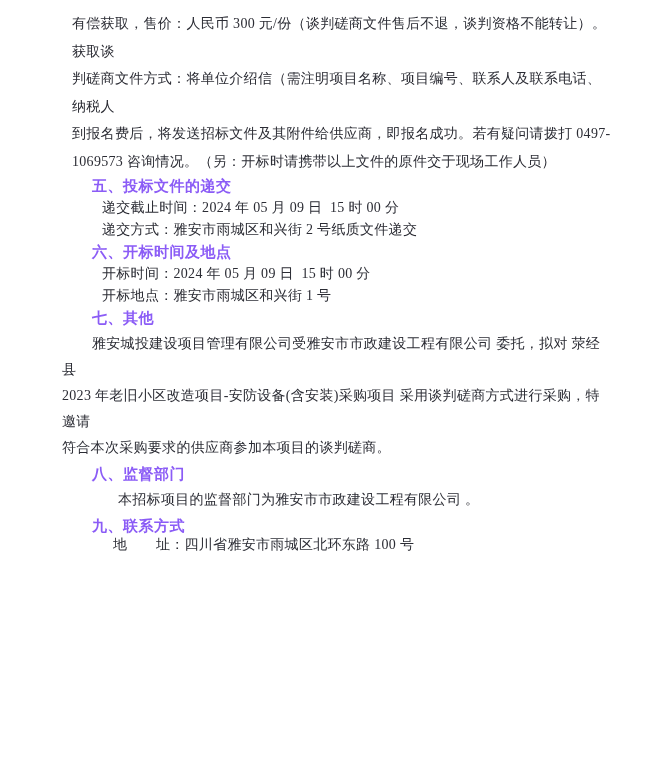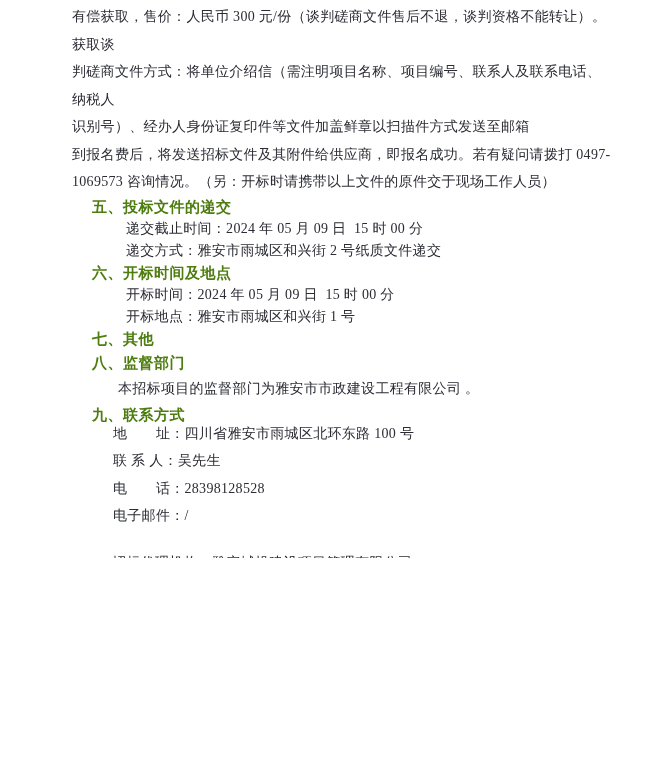--- a/index.html
+++ b/index.html
@@ -1,32 +1,32 @@
 <!DOCTYPE html>
 <html><head>
 <meta charset="utf-8">
 <style>
   html,body{margin:0;padding:0;background:#ffffff;}
   .doc{
     position:relative;
     width:668px;height:558px;
     box-sizing:border-box;
     background:#ffffff;
-    padding:3px 54px 0 62px;
+    padding:10px 54px 0 62px;
     font-family:"Liberation Serif","DejaVu Serif",serif;
     color:#2b2c34;
     font-size:14px;
     letter-spacing:0.3px;
     overflow:hidden;
   }
   .line,.sub,.h,.row{white-space:pre-wrap;}
   .intro .line{line-height:27.5px;margin-left:10px;}
-  .h{font-weight:bold;font-size:15px;line-height:22px;margin-left:30px;color:#4d7c0f;letter-spacing:0.5px;}
+  .h{font-weight:bold;font-size:15px;line-height:22px;margin-left:30px;color:#8b5cf6;letter-spacing:0.5px;}
   .h26{line-height:26px;}
-  .sub{line-height:22px;margin-left:64px;}
+  .sub{line-height:22px;margin-left:40px;}
   .para7{margin-top:2px;}
   .para7 .line{line-height:26px;}
   .para7 .indent{text-indent:30px;}
   .bodyline{line-height:26px;margin-left:56px;}
   .contact{margin-top:-8px;}
   .contact .row{line-height:27.5px;margin-left:51px;}
   .agency{margin-top:20px;}
   .agency .row{line-height:26.5px;margin-left:50px;}
   .stamp{
     position:absolute;left:181px;top:560px;
@@ -38,34 +38,38 @@
   .stamp text{font-family:"Liberation Serif","DejaVu Serif",serif;}
 </style>
 </head>
 <body>
 
 <div class="doc">
 
   <div class="intro">
     <div class="line">有偿获取，售价：人民币 300 元/份（谈判磋商文件售后不退，谈判资格不能转让）。获取谈</div>
     <div class="line">判磋商文件方式：将单位介绍信（需注明项目名称、项目编号、联系人及联系电话、纳税人</div>
-    <div class="line">识别号）、经办人身份证复印件等文件加盖鲜章以扫描件方式发送至邮箱</div>
     <div class="line">到报名费后，将发送招标文件及其附件给供应商，即报名成功。若有疑问请拨打 0497-</div>
     <div class="line">1069573 咨询情况。（另：开标时请携带以上文件的原件交于现场工作人员）</div>
   </div>
 
   <div class="h">五、投标文件的递交</div>
   <div class="sub">递交截止时间：2024 年 05 月 09 日  15 时 00 分</div>
   <div class="sub">递交方式：雅安市雨城区和兴街 2 号纸质文件递交</div>
 
   <div class="h">六、开标时间及地点</div>
   <div class="sub">开标时间：2024 年 05 月 09 日  15 时 00 分</div>
   <div class="sub">开标地点：雅安市雨城区和兴街 1 号</div>
 
   <div class="h">七、其他</div>
+  <div class="para7">
+    <div class="line indent">雅安城投建设项目管理有限公司受雅安市市政建设工程有限公司 委托，拟对 荥经县</div>
+    <div class="line">2023 年老旧小区改造项目-安防设备(含安装)采购项目 采用谈判磋商方式进行采购，特邀请</div>
+    <div class="line">符合本次采购要求的供应商参加本项目的谈判磋商。</div>
+  </div>
 
   <div class="h h26">八、监督部门</div>
   <div class="bodyline">本招标项目的监督部门为雅安市市政建设工程有限公司 。</div>
 
   <div class="h h26">九、联系方式</div>
 
   <div class="contact">
     <div class="row">地　　址：四川省雅安市雨城区北环东路 100 号</div>
     <div class="row">联 系 人：吴先生</div>
     <div class="row">电　　话：28398128528</div>

